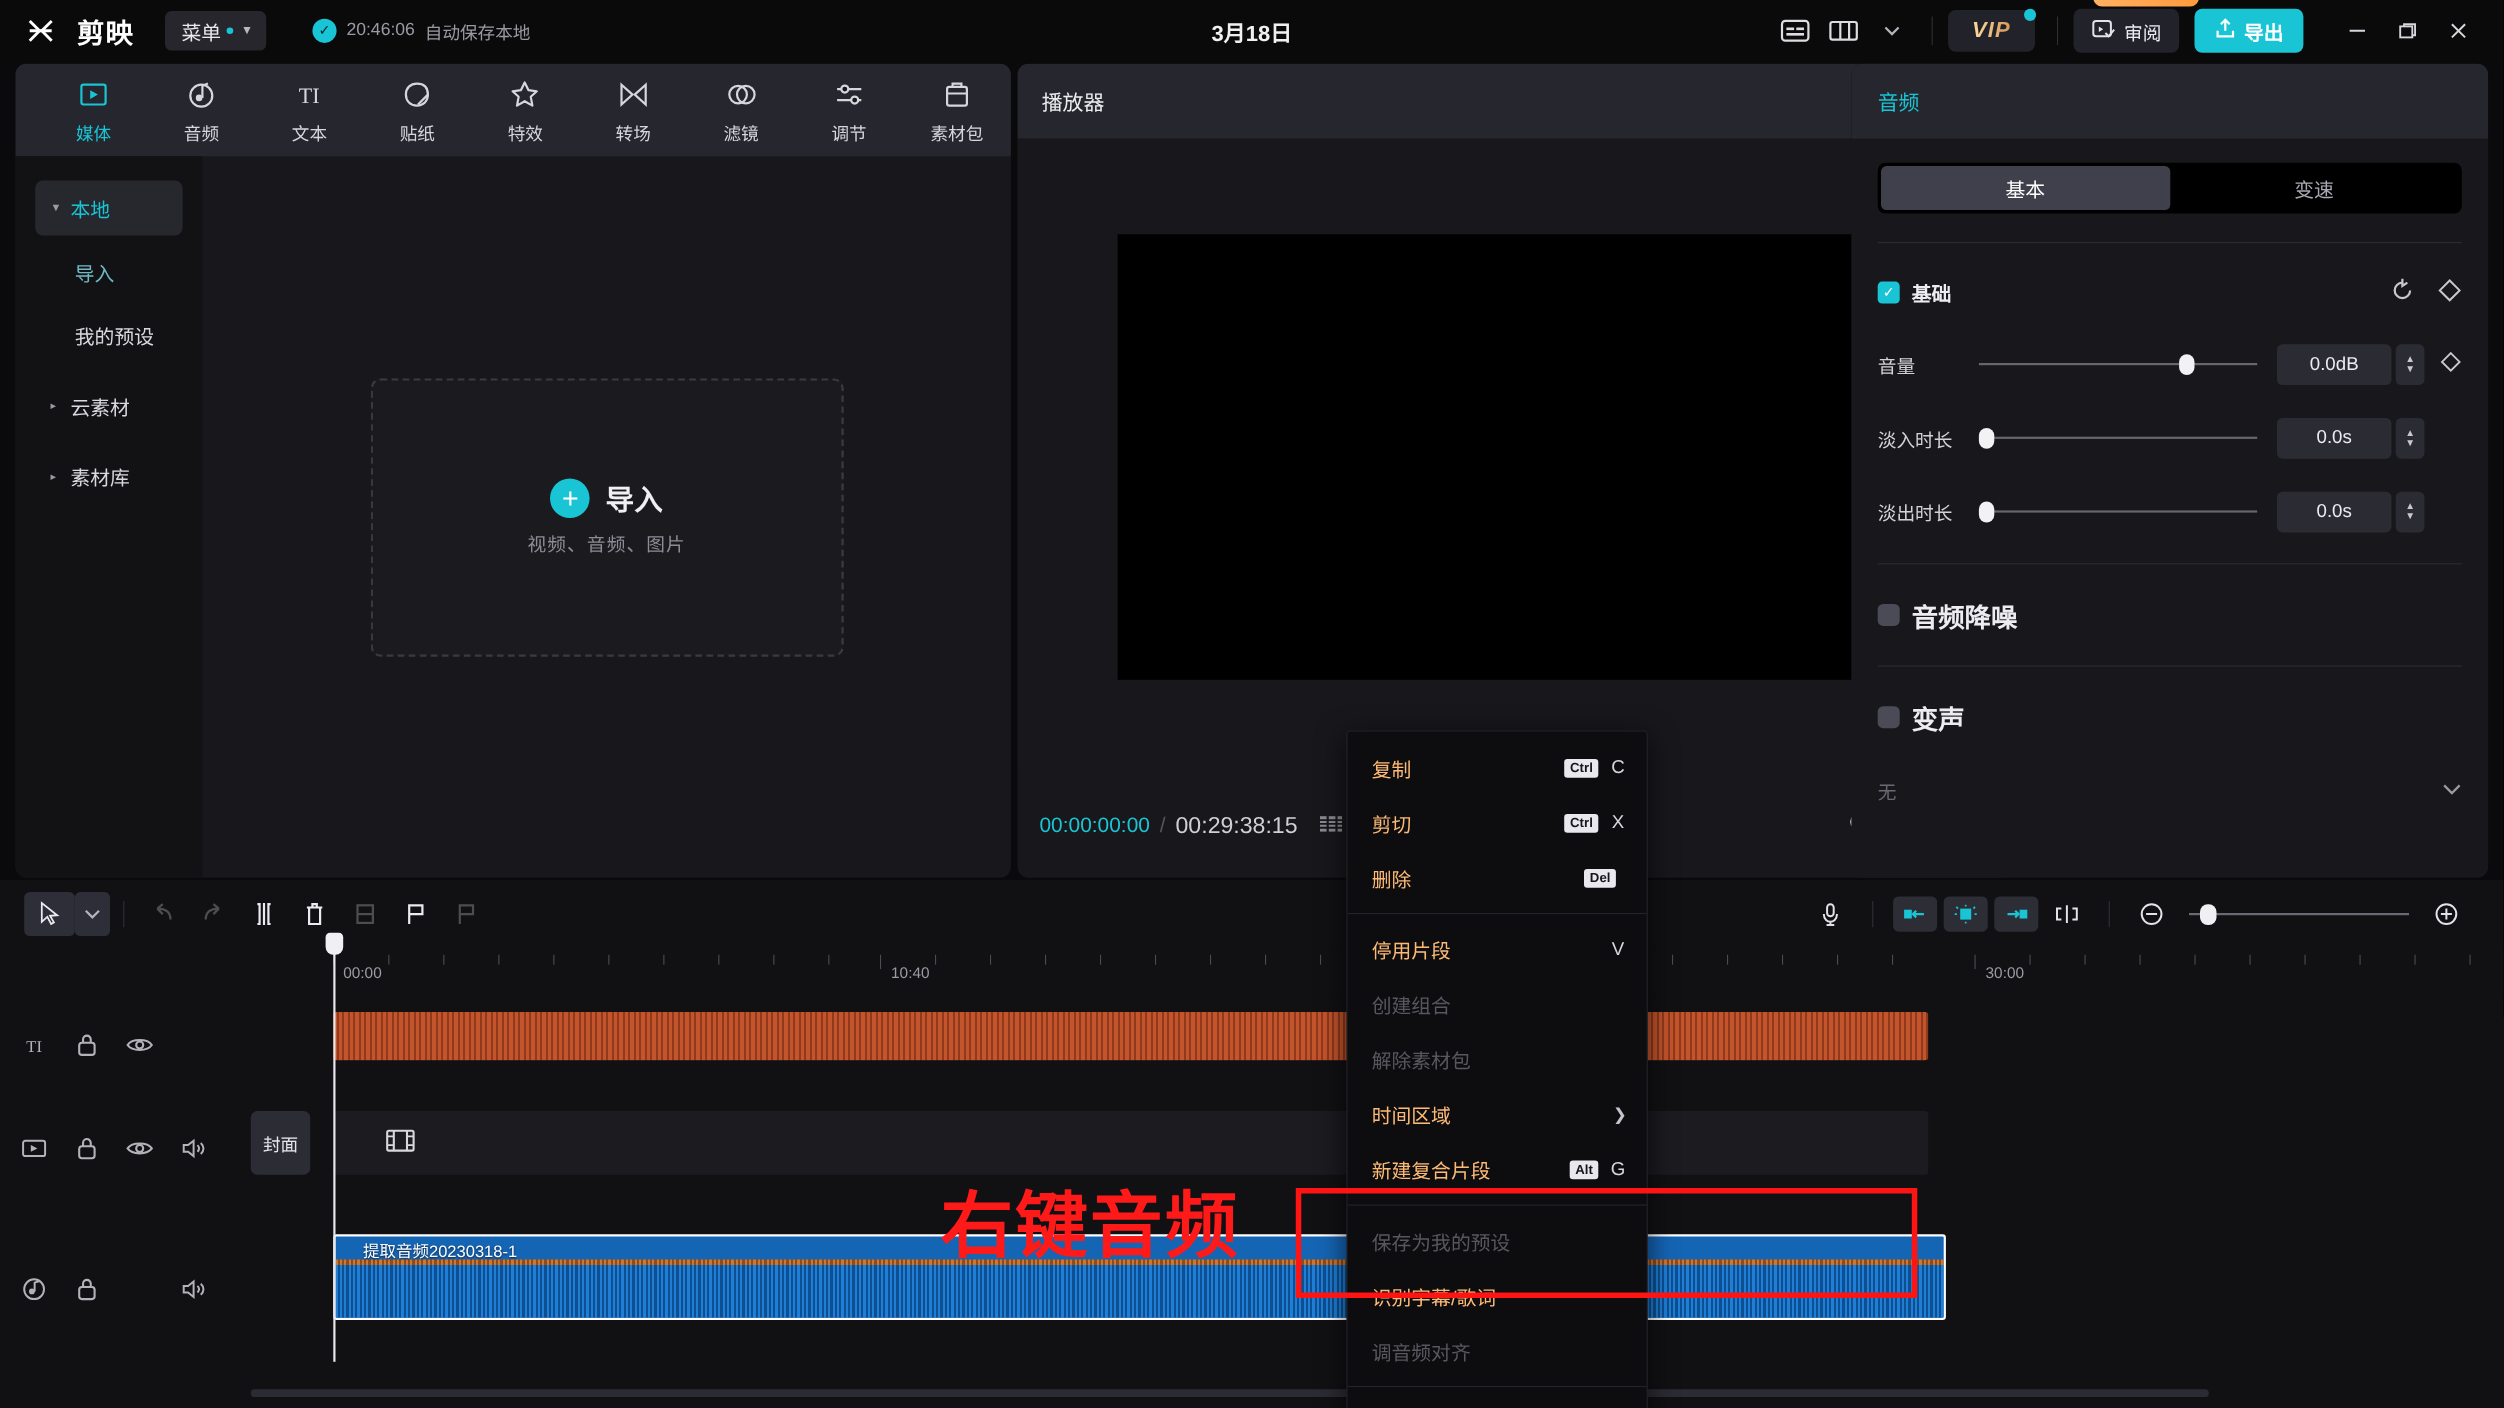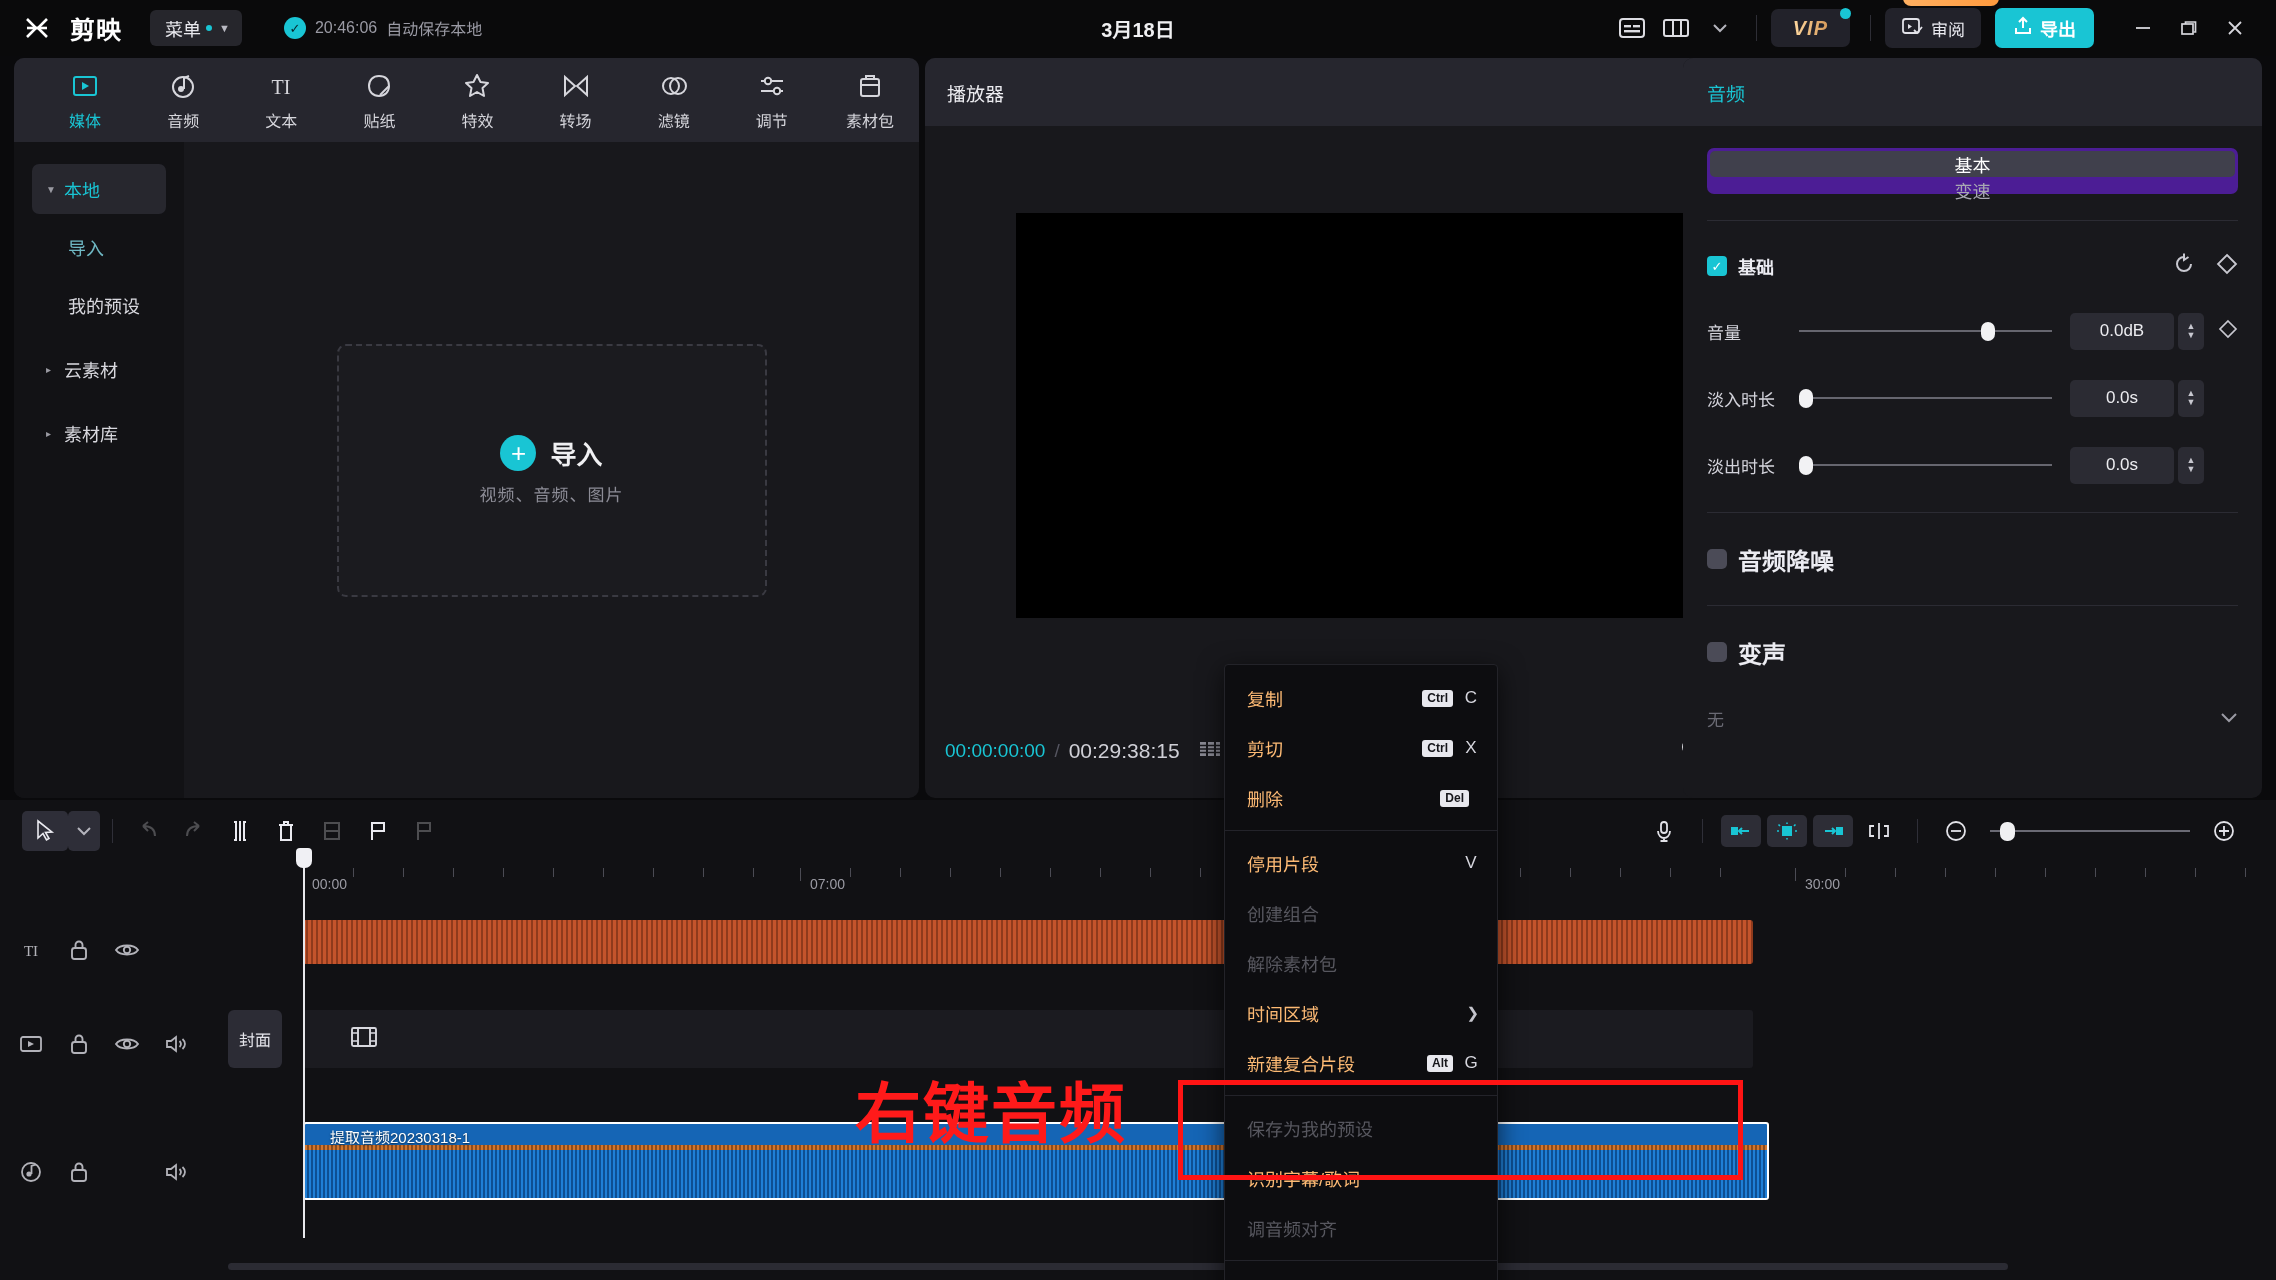--- a/index.html
+++ b/index.html
@@ -157,21 +157,21 @@
 
   
   .right-panel {
     position:absolute; left:1683px; top:58px; width:579px; height:740px;
     background:#18181c; border-radius:10px; overflow:hidden;
   }
   .rp-head { height:68px; background:#26262e; display:flex; align-items:center; padding-left:24px; }
   .rp-head .rt { font-size:19px; color:#19c5d4; }
   .rp-body { padding:22px 24px 0 24px; }
   .seg {
-    height:46px; background:#4c1d95; border-radius:7px; display:flex; padding:3px; margin-bottom:26px;flex-direction:column;
+    height:46px; background:#000000; border-radius:7px; display:flex; padding:3px; margin-bottom:26px;
   }
   .seg .s {
     flex:1; display:flex; align-items:center; justify-content:center;
     font-size:18px; color:#a8a8b2; border-radius:5px; cursor:pointer;
   }
   .seg .s.on { background:#40404c; color:#fff; }
   .divider { height:1px; background:#2b2b33; margin:0 0 26px 0; }
 
   .row-title { display:flex; align-items:center; height:38px; margin-bottom:26px; }
   .chk {
@@ -807,21 +807,21 @@
       <span class="tickmark" style="left:353px"></span>
       <span class="tickmark" style="left:403px"></span>
       <span class="tickmark" style="left:453px"></span>
       <span class="tickmark" style="left:503px"></span>
       <span class="tickmark" style="left:553px"></span>
       <span class="tickmark" style="left:603px"></span>
       <span class="tickmark" style="left:653px"></span>
       <span class="tickmark" style="left:703px"></span>
       <span class="tickmark" style="left:753px"></span>
       <span class="tickmark" style="left:800px; height:13px"></span>
-      <span class="tick-lbl" style="left:810px">07:00</span>
+      <span class="tick-lbl" style="left:810px">10:40</span>
       <span class="tickmark" style="left:850px"></span>
       <span class="tickmark" style="left:900px"></span>
       <span class="tickmark" style="left:950px"></span>
       <span class="tickmark" style="left:1000px"></span>
       <span class="tickmark" style="left:1050px"></span>
       <span class="tickmark" style="left:1100px"></span>
       <span class="tickmark" style="left:1150px"></span>
       <span class="tickmark" style="left:1200px"></span>
       <span class="tickmark" style="left:1250px"></span>
       <span class="tickmark" style="left:1300px"></span>

